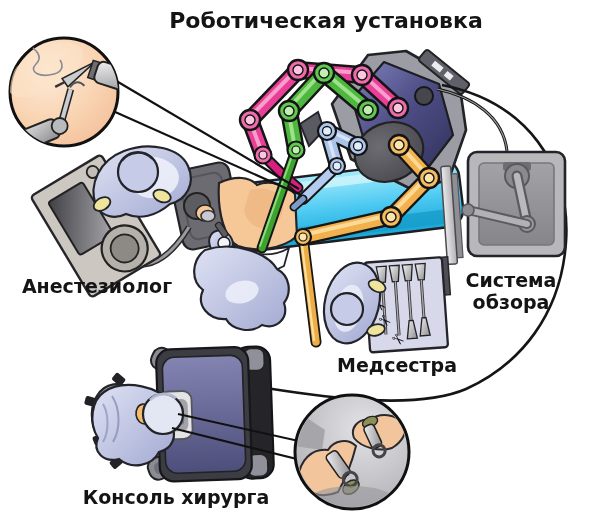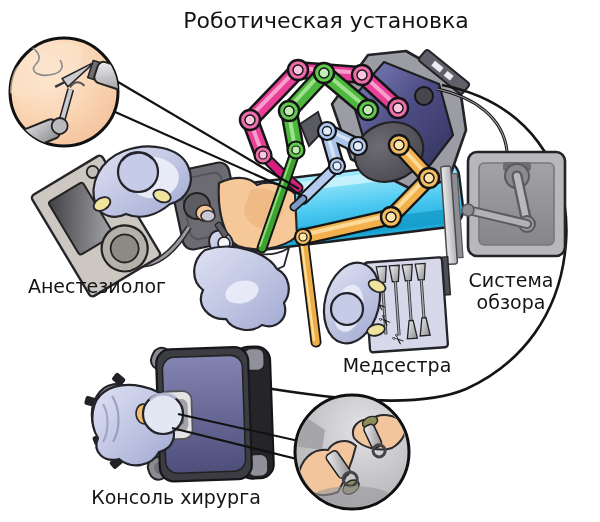--- a/index.html
+++ b/index.html
@@ -1,17 +1,17 @@
 <!DOCTYPE html>
 <html><head>
 <meta charset="utf-8">
 <style>
   html,body{margin:0;padding:0;background:#ffffff;}
   .stage{position:relative;width:600px;height:522px;background:#ffffff;overflow:hidden;
-         font-family:"DejaVu Sans", sans-serif;}
+         font-family:"DejaVu Sans", sans-serif;font-weight:bold;}
   svg{display:block;}
   text{font-family:"DejaVu Sans", sans-serif;fill:#141414;}
   .title{font-size:22px;}
   .lbl{font-size:19px;}
 </style>
 </head>
 <body>
 
 <div class="stage">
 <svg width="600" height="522" viewBox="0 0 600 522" xmlns="http://www.w3.org/2000/svg">

